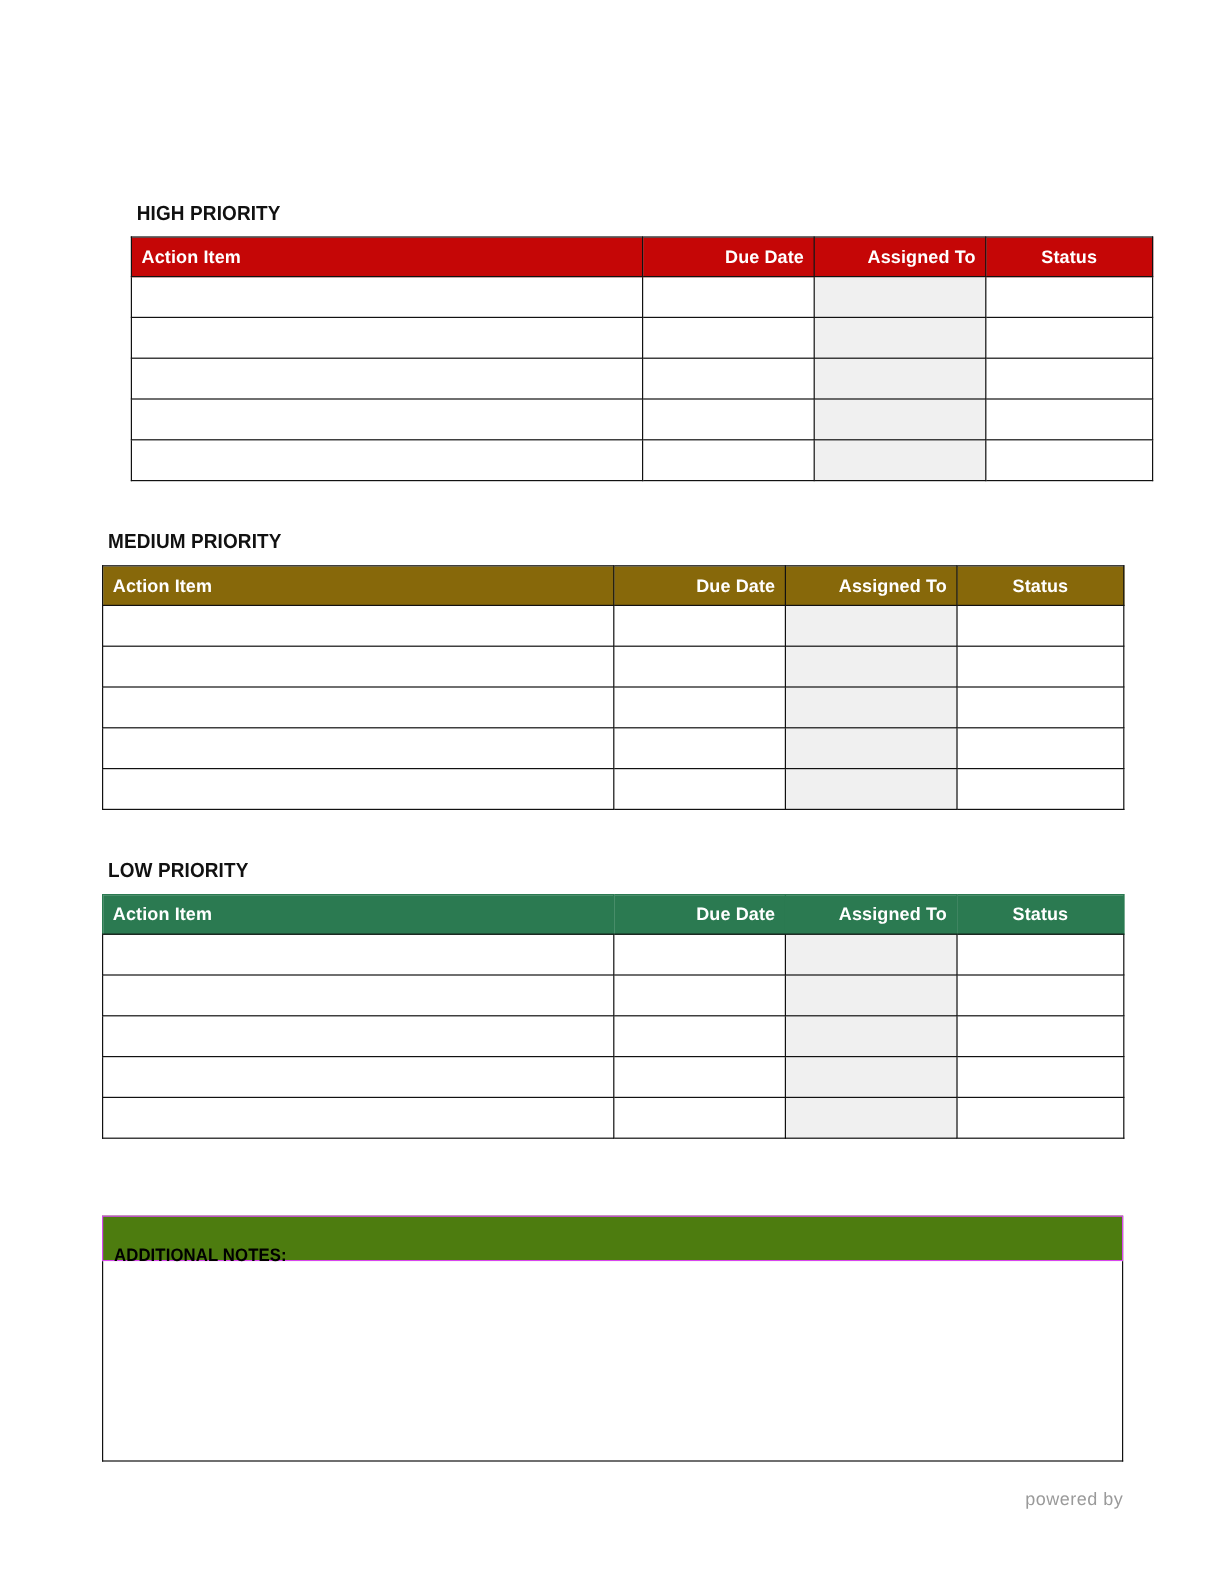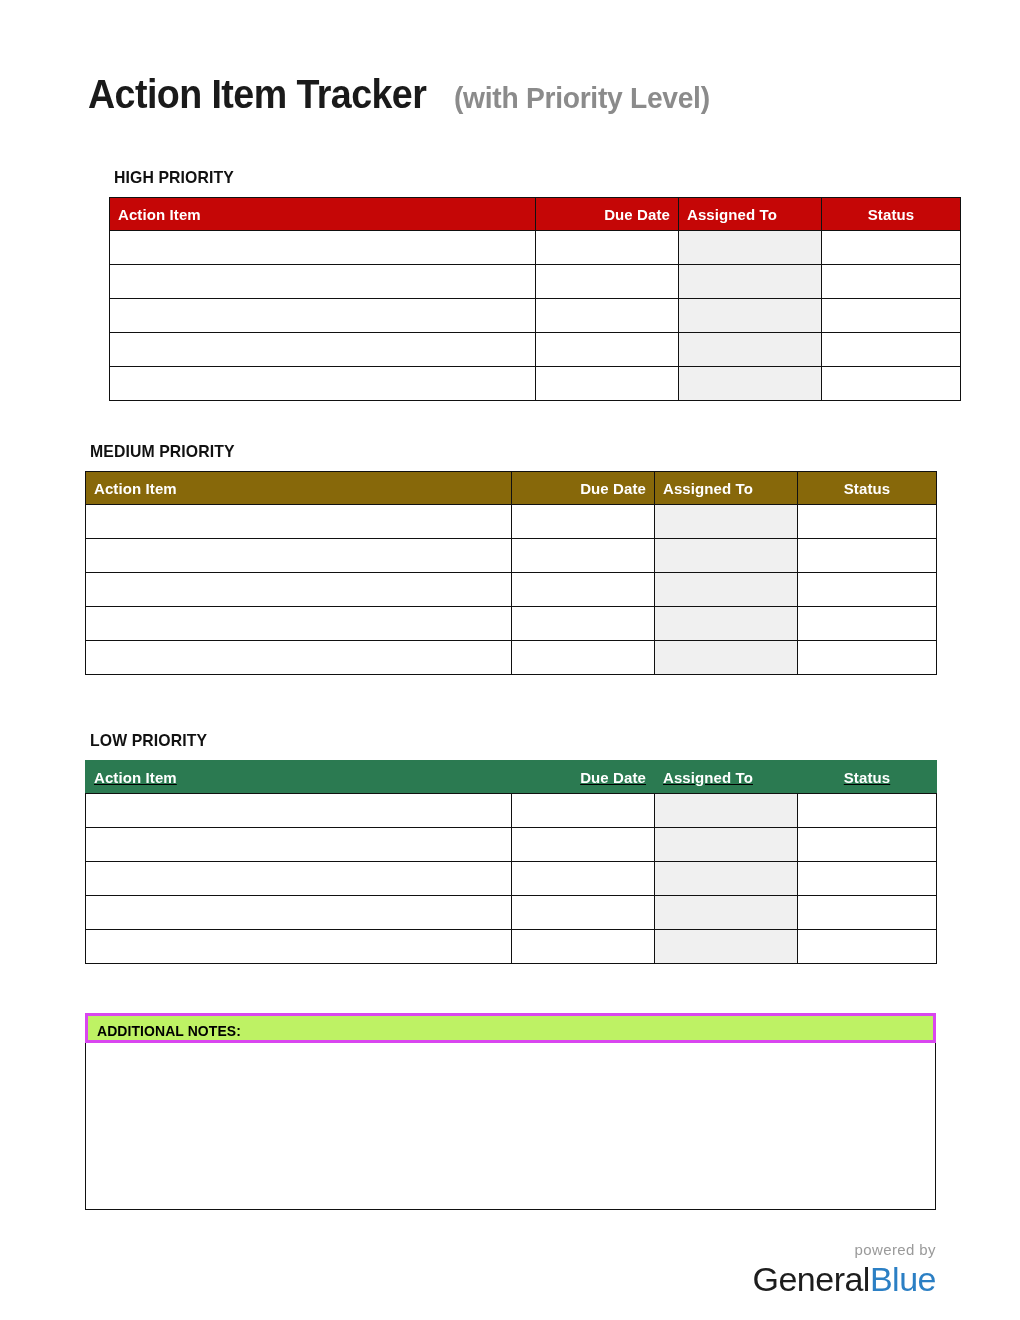--- a/index.html
+++ b/index.html
@@ -55,21 +55,21 @@
   }
 
   
   .section {
     position: absolute;
     left: 85px;
     width: 851px;
   }
   .section-high   { top: 168px; padding-left: 24px; }
   .section-medium { top: 442px; }
-  .section-low    { top: 731px; text-decoration: underline; }
+  .section-low    { top: 716px; }
 
   .section-label {
     font-size: 17px;
     font-weight: bold;
     letter-spacing: 0.1px;
     color: #111111;
     margin: 0 0 9px 5px;
     transform: scaleX(0.93);
     transform-origin: left center;
     display: inline-block;
@@ -92,42 +92,42 @@
     height: 33px;
     color: #ffffff;
     font-weight: bold;
     font-size: 15px;
     letter-spacing: 0.1px;
     white-space: nowrap;
     margin-left: 19px;
   }
   th.c-action  { text-align: left;   width: 426px; }
   th.c-due     { text-align: right; width: 143px; }
-  th.c-assign  { text-align: left; width: 143px; }
+  th.c-assign  { text-align: right; width: 143px; }
   th.c-status  { width: 139px; }
 
   .hdr-high   thead th { background: #c50606; border-color: #111111; }
   .hdr-medium thead th { background: #87680a; border-color: #111111; }
   .hdr-low    thead th { background: #2b7a51; border-color: #2b7a51; border-bottom-color:#111111; }
 
   td.cell-assign { background: #f0f0f0; }
 
   
   .notes {
     position: absolute;
     left: 85px;
     top: 1013px;
     width: 851px;
   }
   .notes-header {
-    border: 3px solid #d946ef;
-    background: #bef264;
+    border: 1px solid #d946ef;
+    background: #4d7c0f;
     height: 30px;
     line-height: 30px;
-    padding: 0 9px;
+    padding: 18px 9px;
     font-size: 15px;
     font-weight: bold;
     letter-spacing: 0.1px;
   }
   .notes-header span {
     display: inline-block;
     transform: scaleX(0.93);
     transform-origin: left center;
   }
   .notes-body {
@@ -157,23 +157,20 @@
     letter-spacing: -0.5px;
   }
   .brand-general { color: #1d1d1d; }
   .brand-blue    { color: #2b7fc4; }
 </style>
 </head>
 <body>
 
 <div class="page">
 
-  <div class="title-wrap">
-    <span class="title-main">Action Item Tracker</span><span class="title-sub">(with Priority Level)</span>
-  </div>
 
   <div class="section section-high">
     <div class="section-label">HIGH PRIORITY</div>
     <table class="tracker hdr-high">
       <thead>
         <tr>
           <th class="c-action">Action Item</th>
           <th class="c-due">Due Date</th>
           <th class="c-assign">Assigned To</th>
           <th class="c-status">Status</th>
@@ -308,16 +305,15 @@
 
   <div class="notes">
     <div class="notes-header">
       <span>ADDITIONAL NOTES:</span>
     </div>
     <div class="notes-body"></div>
   </div>
 
   <div class="footer-logo">
     <div class="powered-by">powered by</div>
-    <div class="brand"><span class="brand-general">General</span><span class="brand-blue">Blue</span></div>
   </div>
 
 </div>
 
 </body></html>

